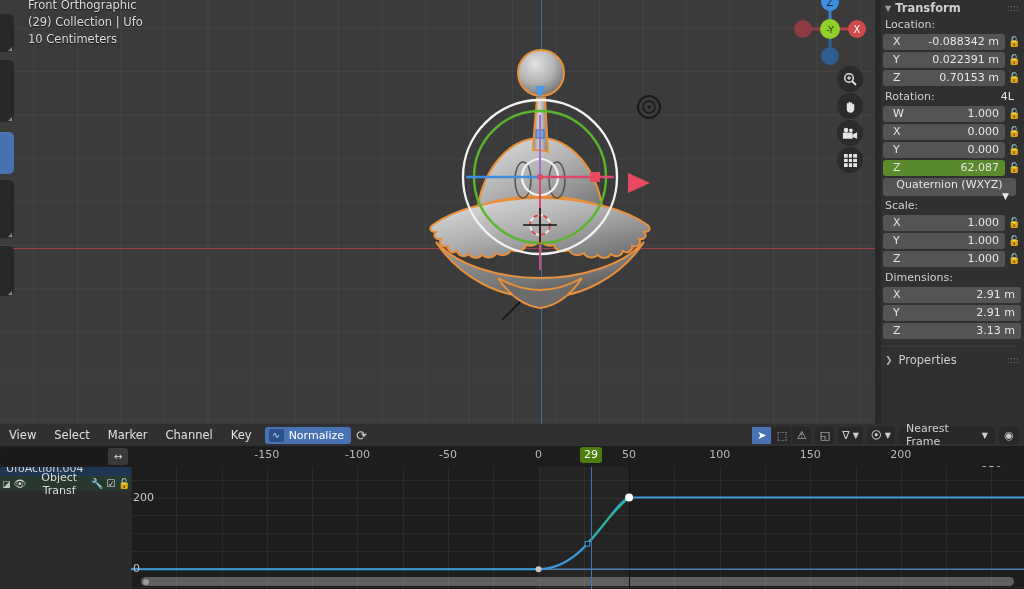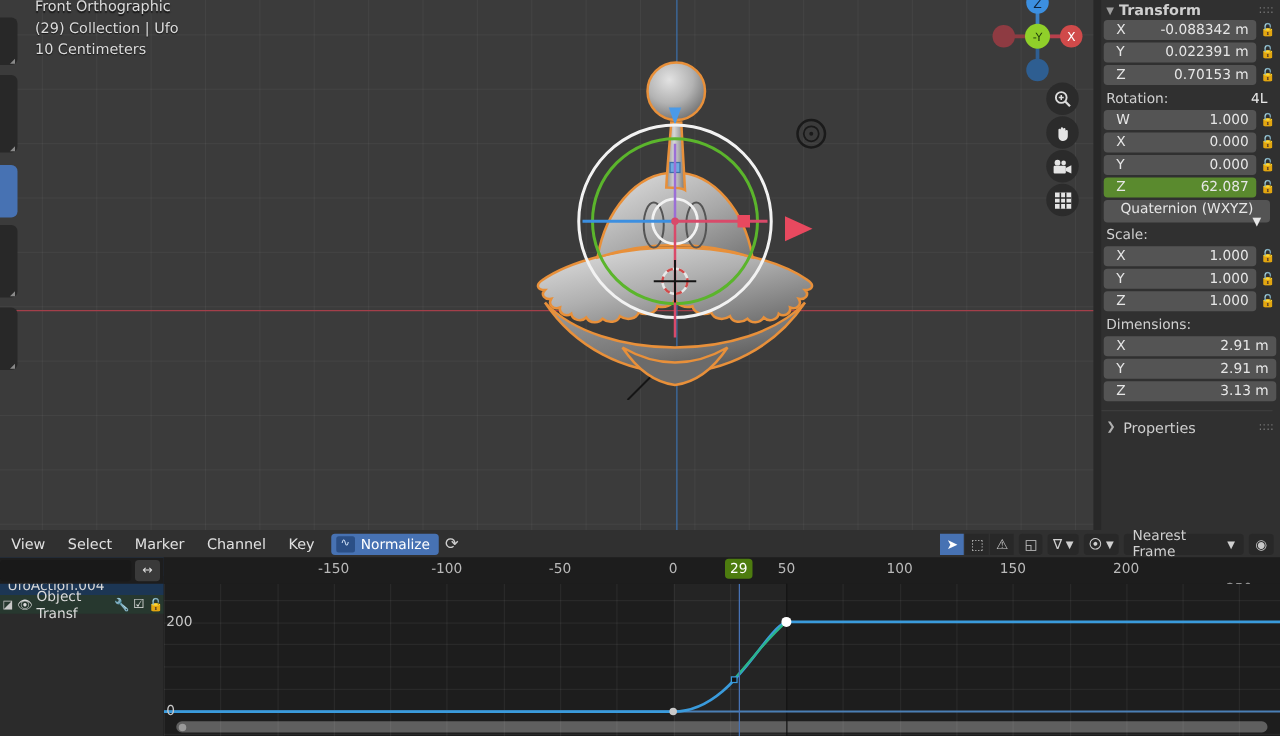--- a/index.html
+++ b/index.html
@@ -58,21 +58,21 @@
   
   #chanlist{ position:absolute; left:0; top:22px; width:131px; height:143px;
     background:#2b2b2b; }
   #chan-search{ position:absolute; left:0; top:0; width:131px; height:21px;
     background:#1d1d1d; display:flex; align-items:center; justify-content:flex-end;
     padding-right:3px; }
   .searchbox{ width:106px; height:17px; background:#191919; border-radius:3px; }
   .swapbtn{ width:20px; height:17px; background:#3a3a3a; border-radius:3px;
     color:#ddd; font-size:10px; display:flex;align-items:center;justify-content:center;}
   .chanrow{ height:15px; display:flex; align-items:center; font-size:11px;
-    padding-left:2px; gap:3px; color:#dcdcdc; }
+    padding-left:2px; gap:3px; color:#dcdcdc;text-align:center; }
   .chanrow.obj{ background:#2a4e7e; color:#fff; }
   .chanrow.act{ background:#1c3654; color:#d7d7d7; padding-left:6px; }
   .chanrow.grp{ background:#27382f; color:#dcdcdc; }
 
   
   #ruler{ position:absolute; left:131px; top:22px; width:893px; height:21px;
     background:#1d1d1d; }
   .tick{ position:absolute; top:2px; color:#b9b9b9; font-size:11px;
     transform:translateX(-50%); }
   #playhead-badge{ position:absolute; top:1px; height:16px; background:#4d7c0f;
@@ -300,20 +300,21 @@
 
   <div id="npanel">
     <div id="np-tabstrip"></div>
 
     <div style="display:flex;align-items:center;padding-top:1px;">
       <span style="color:#9e9e9e;font-size:8px;padding:0 4px 0 10px;">▼</span>
       <span style="color:#cfcfcf;font-size:11.5px;font-weight:bold;">Transform</span>
       <span style="margin-left:auto;color:#7a7a7a;font-size:9px;padding-right:5px;">::::</span>
     </div>
 
+    <div class="np-sub">Location:</div>
     <div class="fieldrow">
       <div class="field">
         <span class="lbl2">X</span>
         <span class="val">-0.088342 m</span>
       </div>
       <span class="lock">🔓</span>
     </div>
     <div class="fieldrow">
       <div class="field">
         <span class="lbl2">Y</span>

